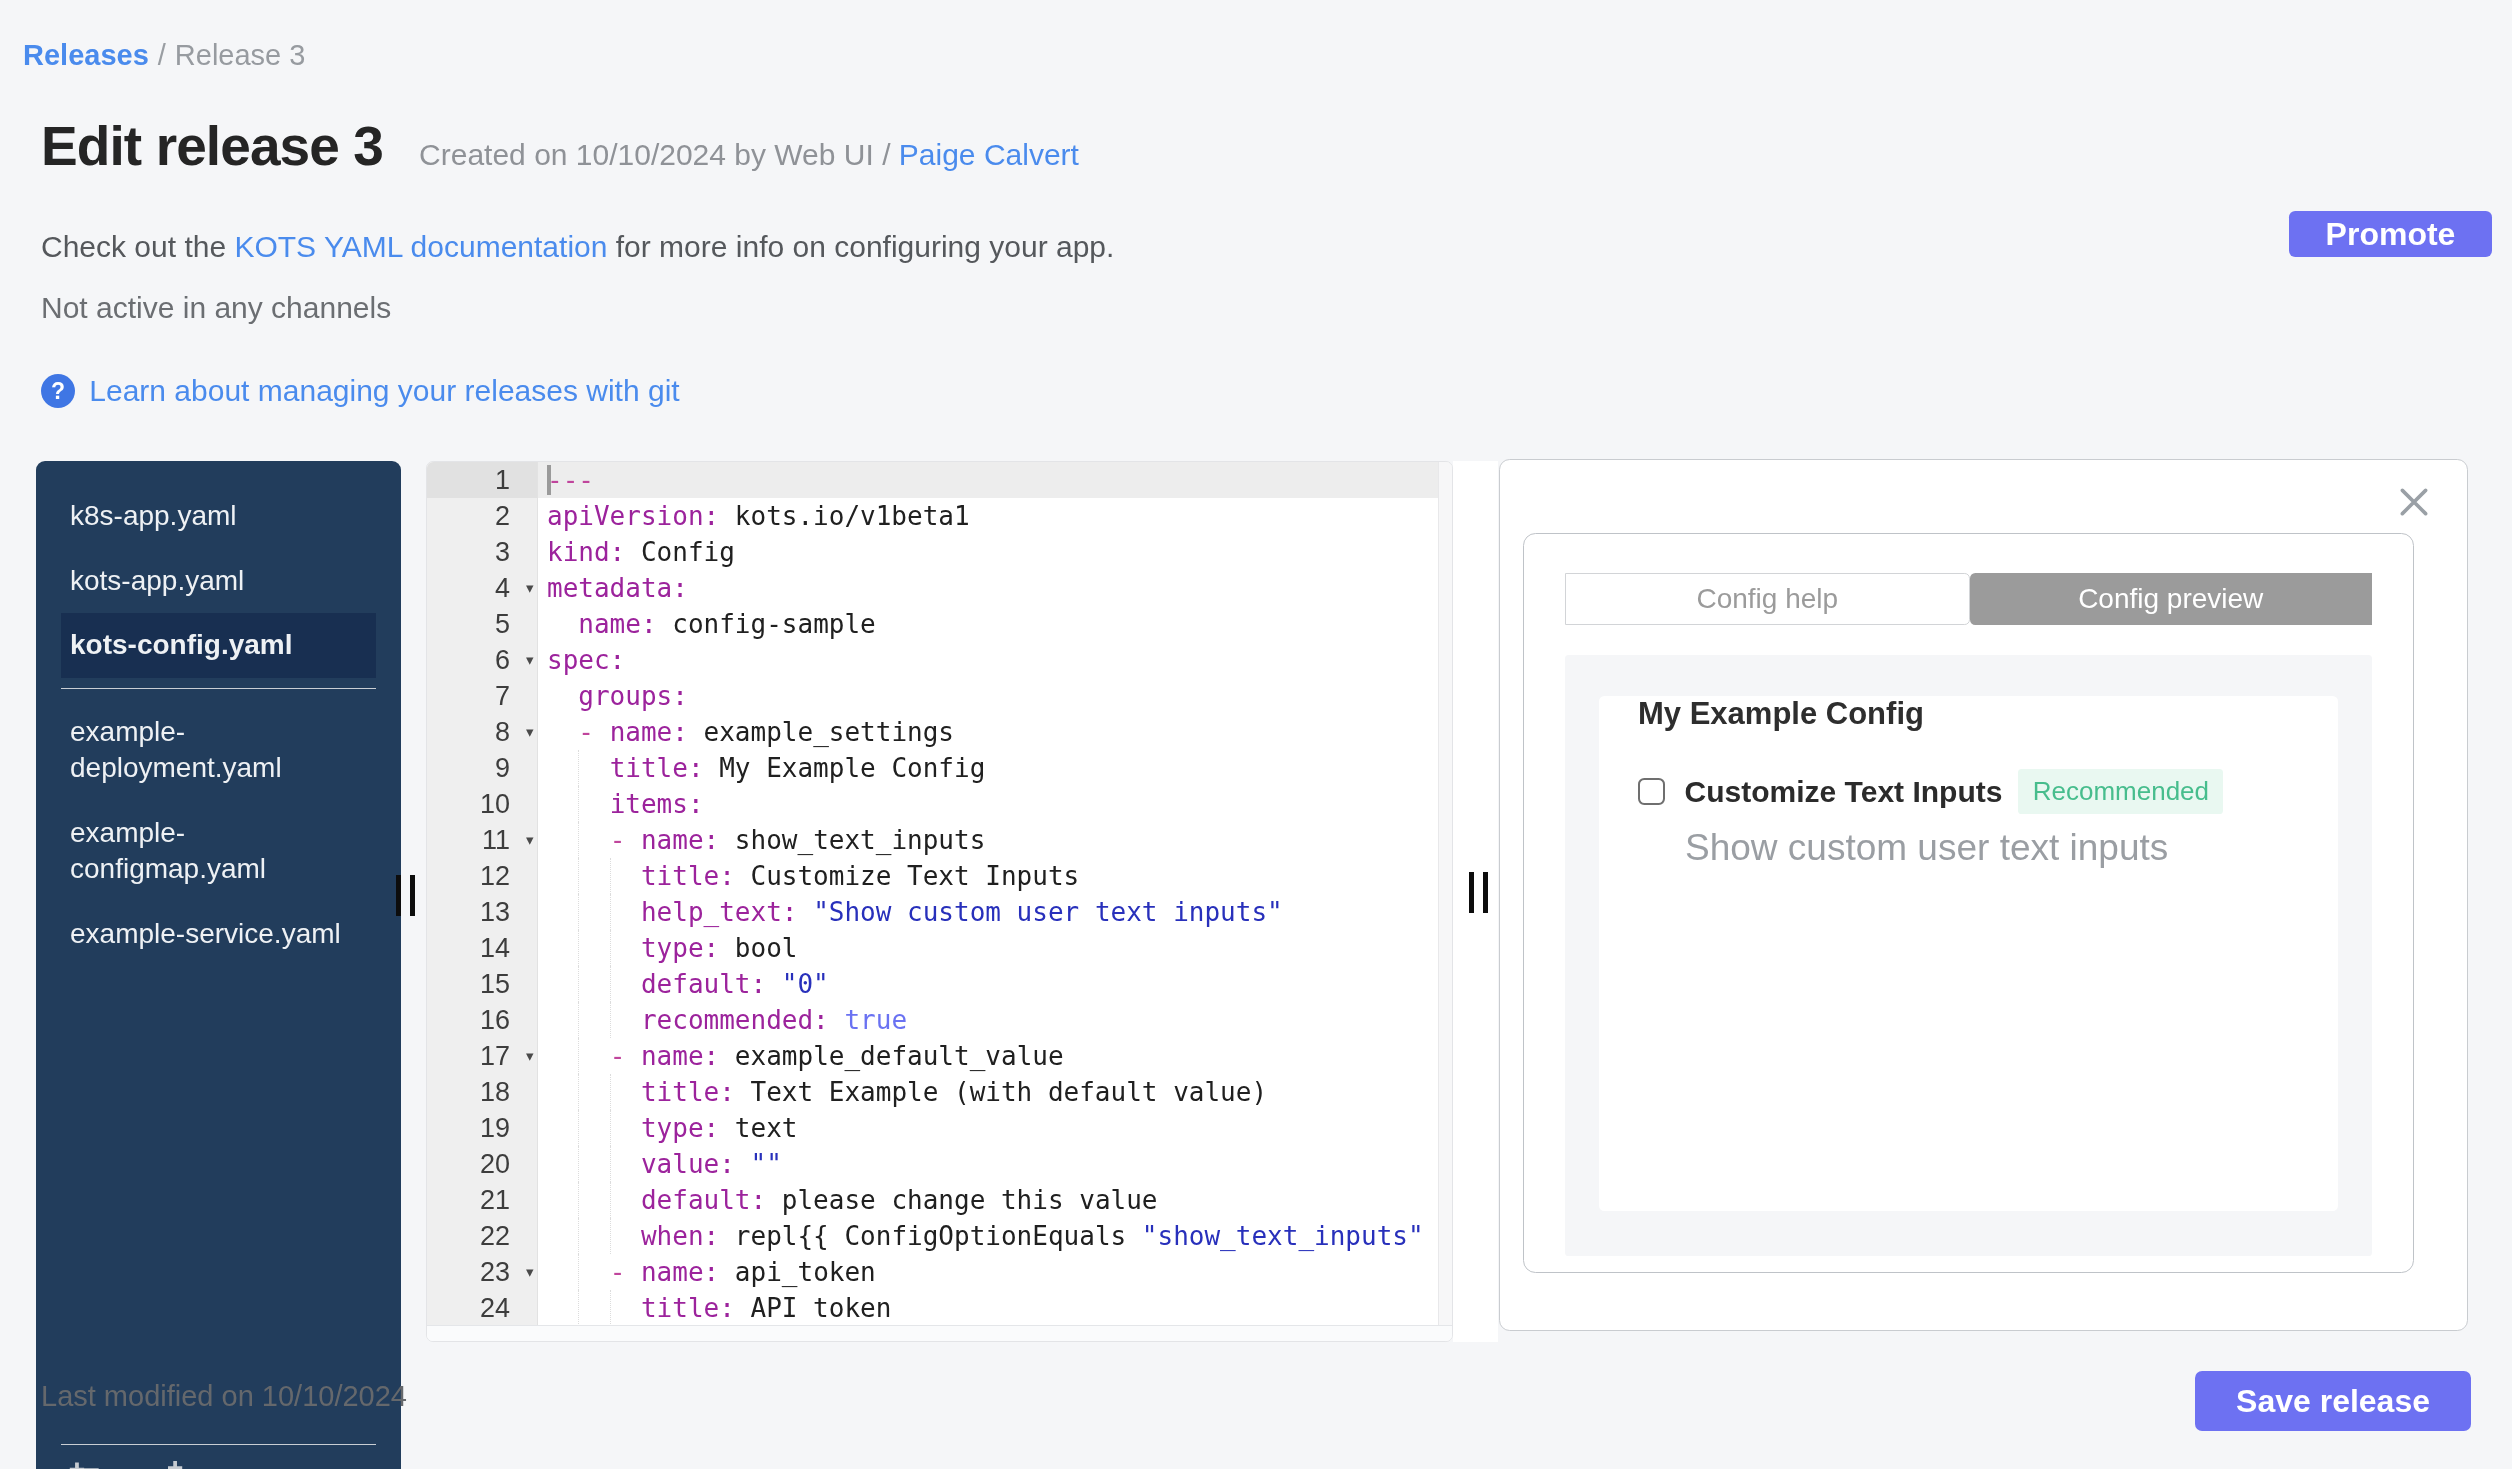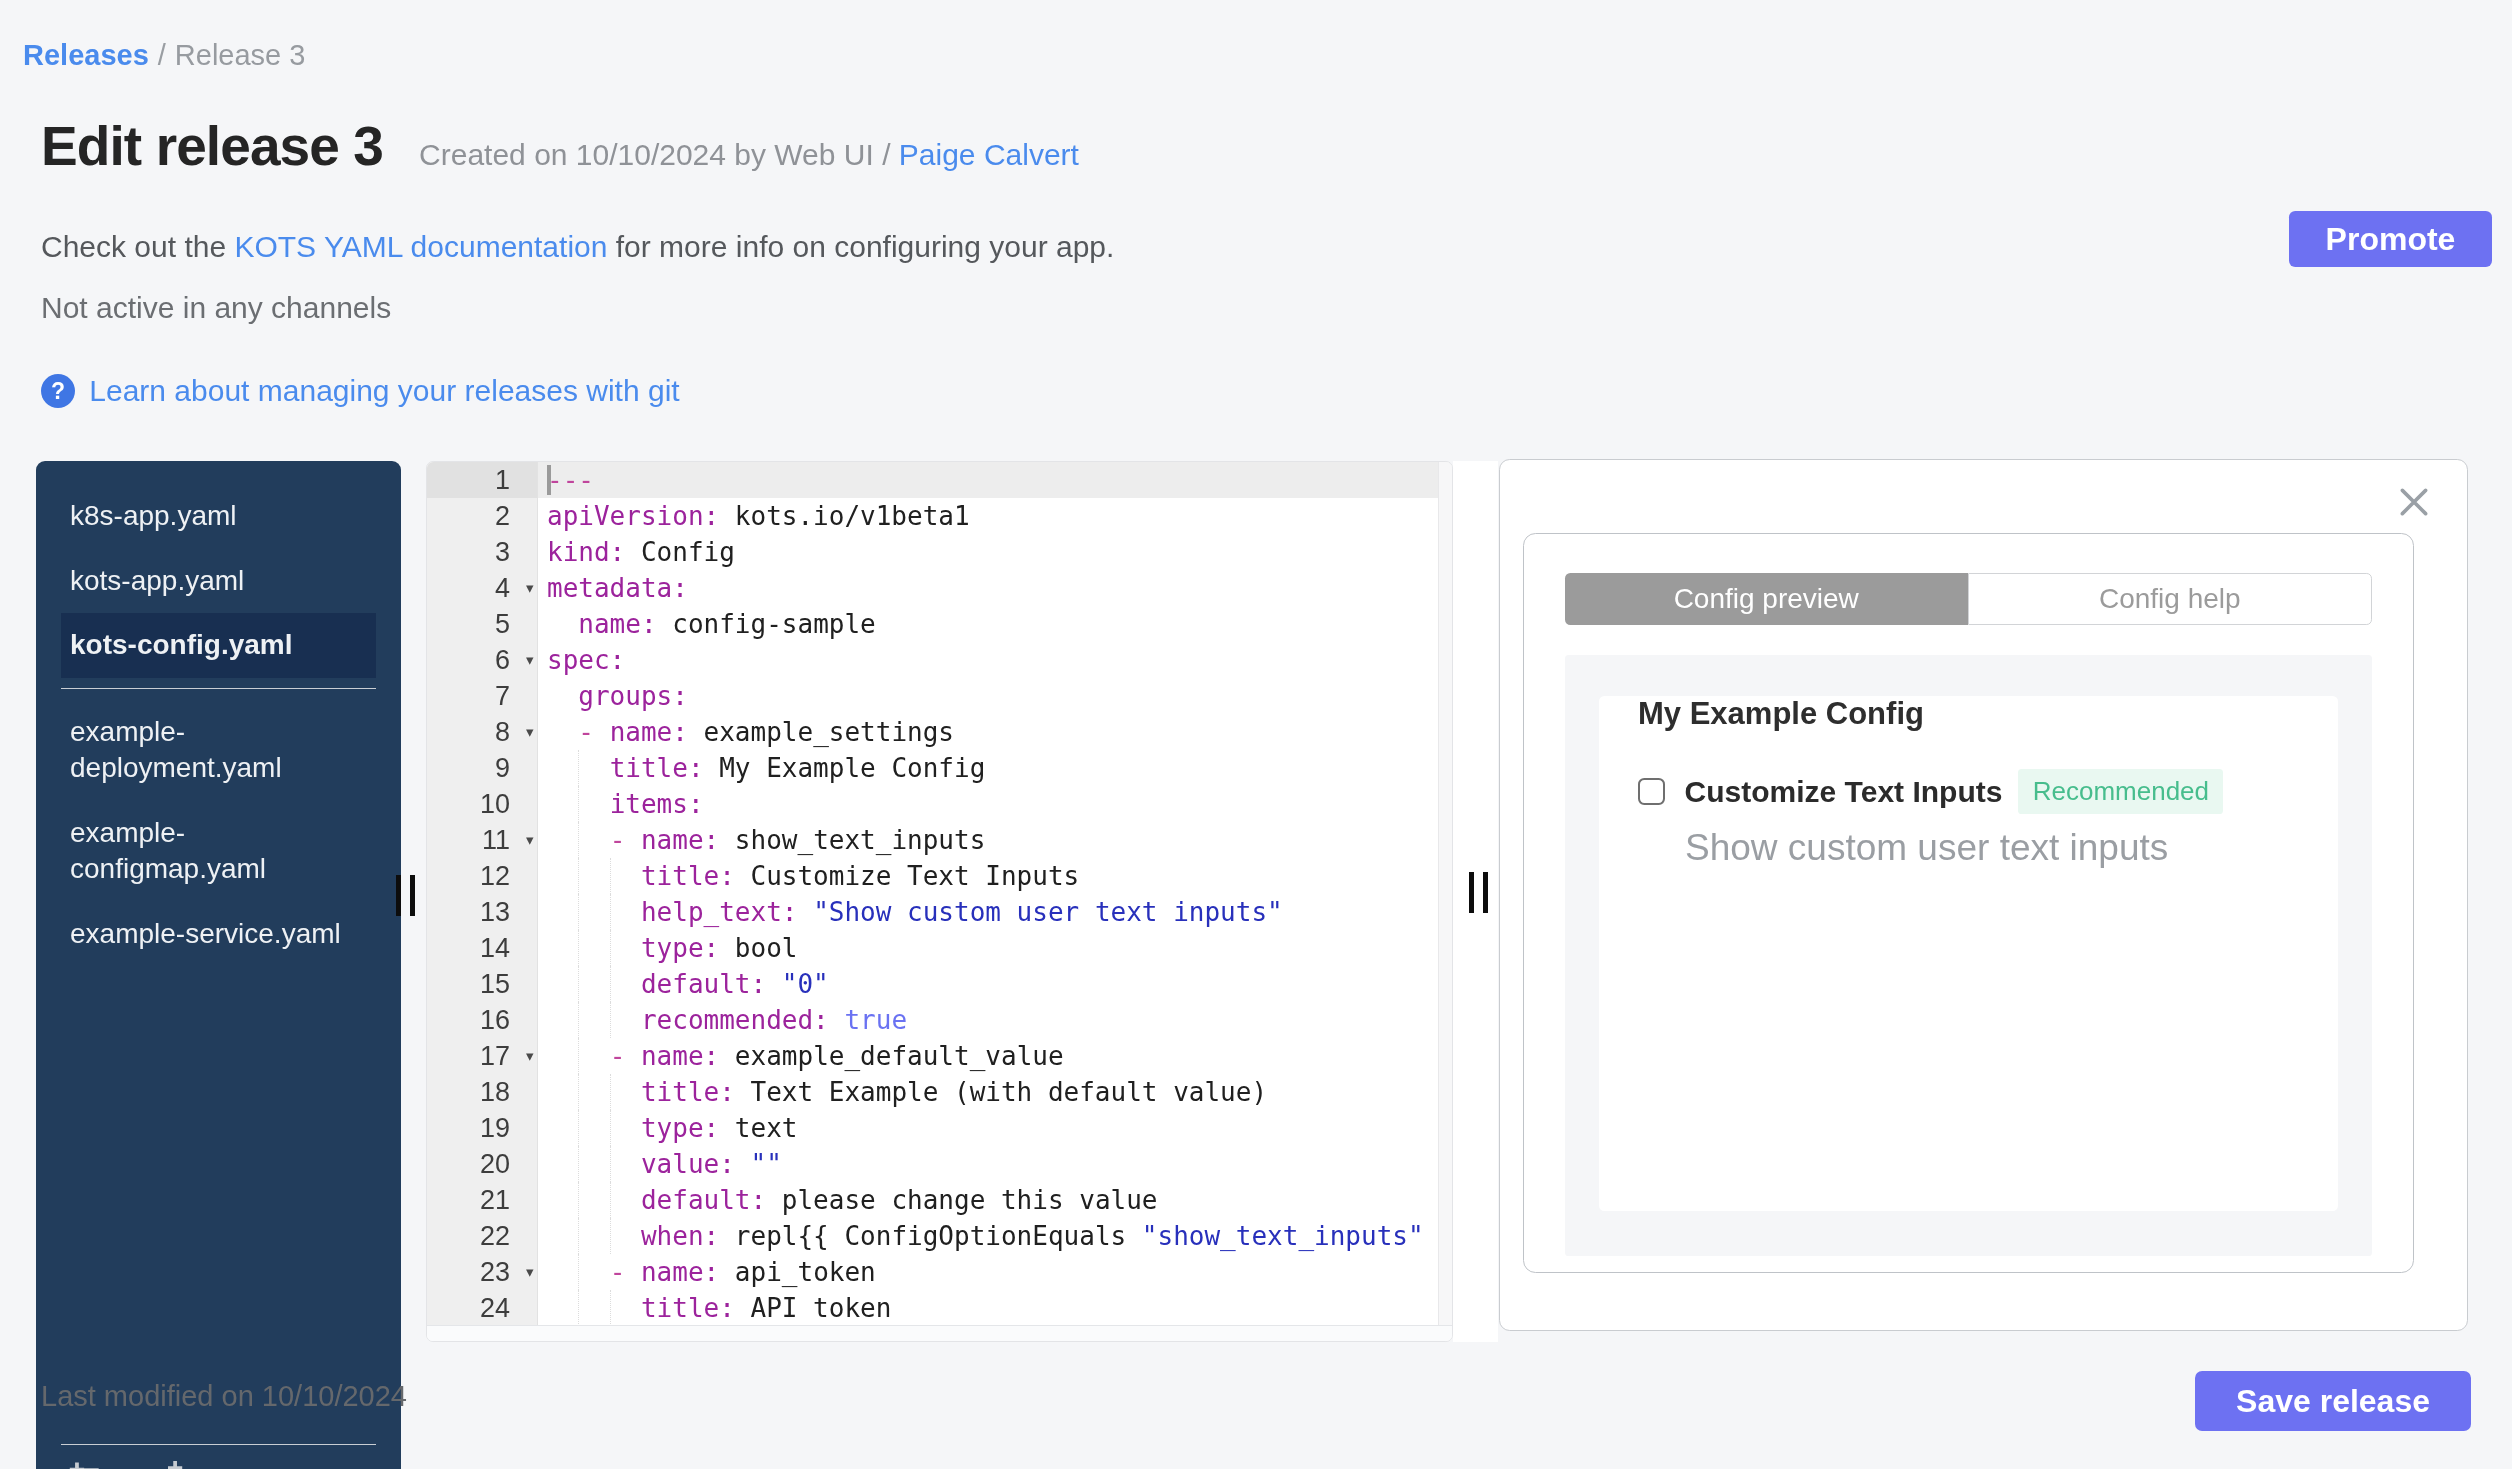--- a/index.html
+++ b/index.html
@@ -22,21 +22,21 @@
   .created a{color:var(--link);text-decoration:none;cursor:pointer;}
   .docline{position:absolute;left:41px;top:230px;font-size:30px;color:#55585c;}
   .docline a{color:var(--link);text-decoration:none;cursor:pointer;}
   .status{position:absolute;left:41px;top:291px;font-size:30px;color:#6b6e72;}
   .gitrow{position:absolute;left:41px;top:374px;display:flex;align-items:center;}
   .gitrow .qicon{width:34px;height:34px;border-radius:50%;background:var(--git-icon-bg);color:#fff;
     font-size:23px;font-weight:bold;display:flex;align-items:center;justify-content:center;}
   .gitrow a{margin-left:14.3px;font-size:30px;color:var(--link);text-decoration:none;cursor:pointer;}
   .btn{background:var(--accent);color:#fff;border:none;border-radius:6.2px;font-weight:bold;
     font-family:"Liberation Sans",sans-serif;cursor:pointer;}
-  #promote-btn{position:absolute;right:19.6px;top:211px;height:56px;padding:0 37px;font-size:32px;}
+  #promote-btn{position:absolute;right:19.6px;top:211px;height:46px;padding:0 37px;font-size:32px;}
 
   
   .sidebar{position:absolute;left:36px;top:461px;width:365px;height:1068px;background:var(--sidebar-bg);
     border-radius:9px;color:#eef1f4;}
   .side-list{padding-top:23px;}
   .side-item{margin:0 25px;padding:14.3px 9px;font-size:28px;line-height:36px;color:#eef1f4;
     cursor:pointer;word-wrap:break-word;}
   .side-item.selected{background:var(--sidebar-selected);font-weight:bold;}
   .side-divider{margin:10.7px 25px;border-top:1.8px solid #c9ced4;}
   .side-footer{position:absolute;left:25px;right:25px;bottom:14.3px;border-top:1.8px solid #c9ced4;
@@ -264,22 +264,22 @@
     <div class="ed-vscroll"></div>
     <div class="ed-hscroll"></div>
   </div>
 
   <div class="pane">
     <svg class="pane-close" viewBox="0 0 38 38" fill="none" stroke="#9aa0a6" stroke-width="4" stroke-linecap="round">
       <path d="M6 6 L32 32 M32 6 L6 32"></path>
     </svg>
     <div class="pane-card">
       <div class="ptabbar">
+          <div class="ptab">Config help</div>
           <div class="ptab active">Config preview</div>
-          <div class="ptab">Config help</div>
         </div>
       <div class="pgray">
         <div class="pwhite">
           <div class="pheading">My Example Config</div>
           <div class="prow">
             <div class="pcheck"></div>
             <div class="plabel">Customize Text Inputs</div>
             <div class="pbadge">Recommended</div>
           </div>
           <div class="phelp">Show custom user text inputs</div>

